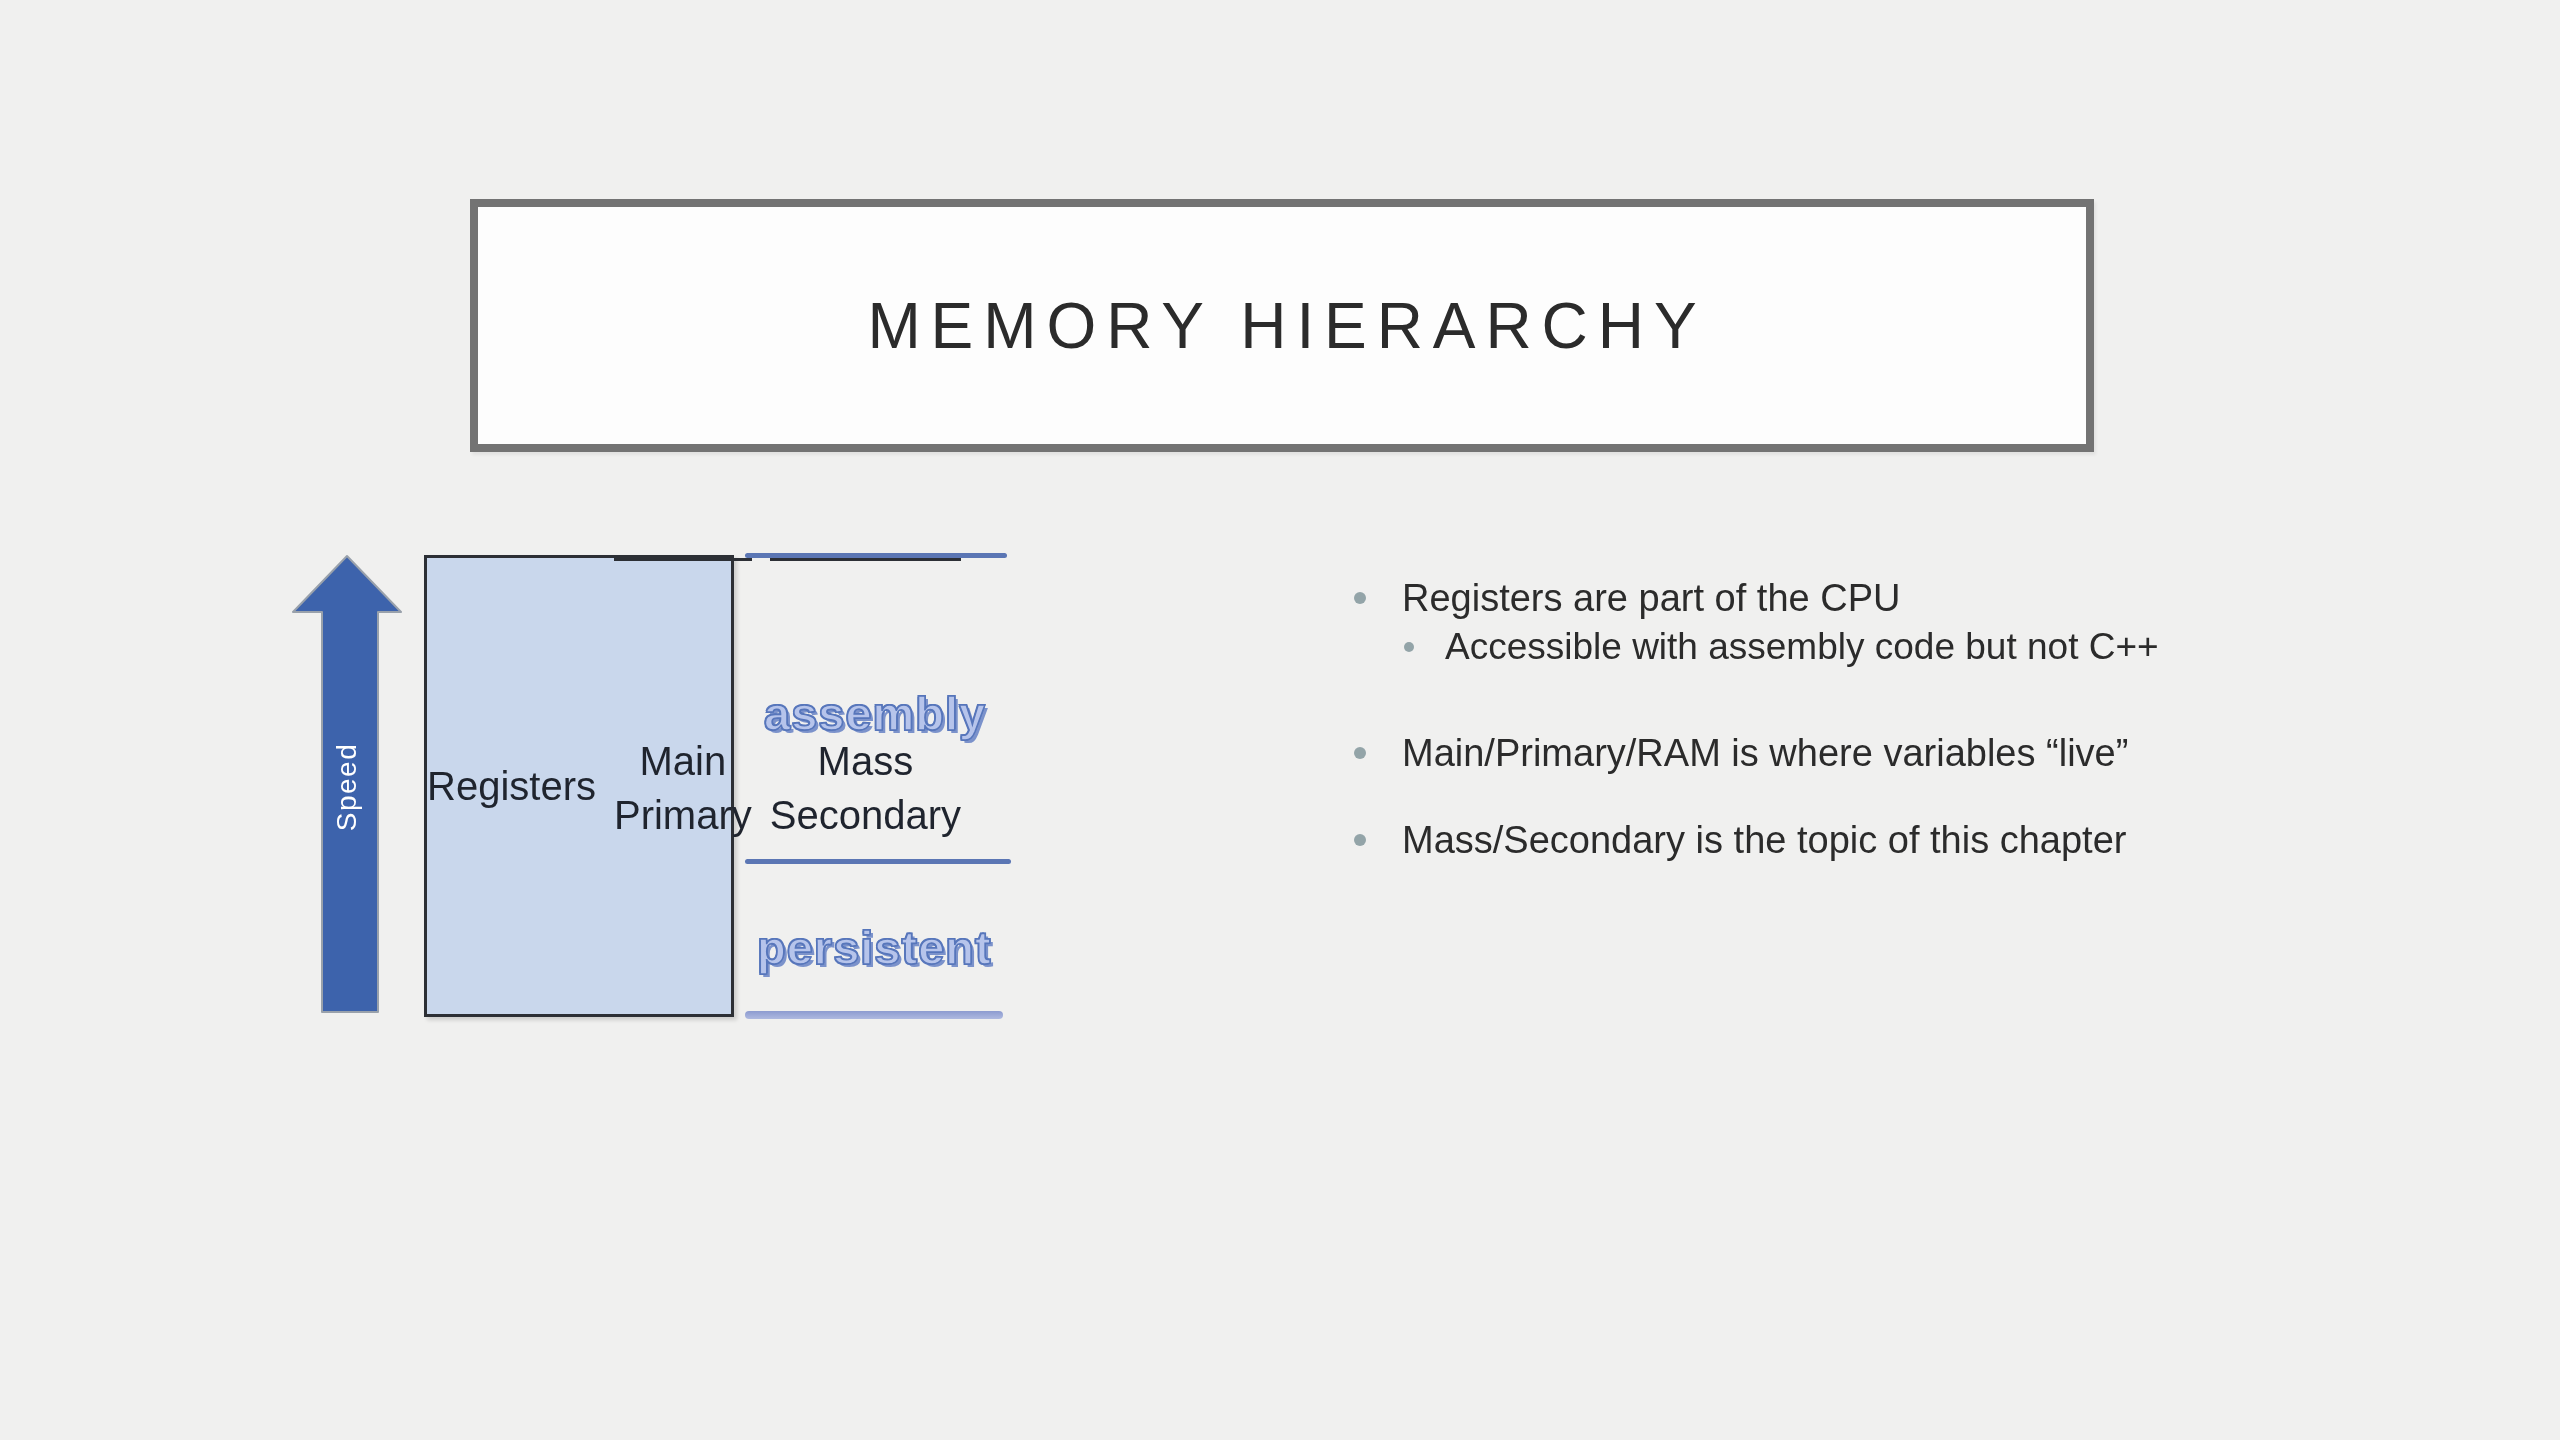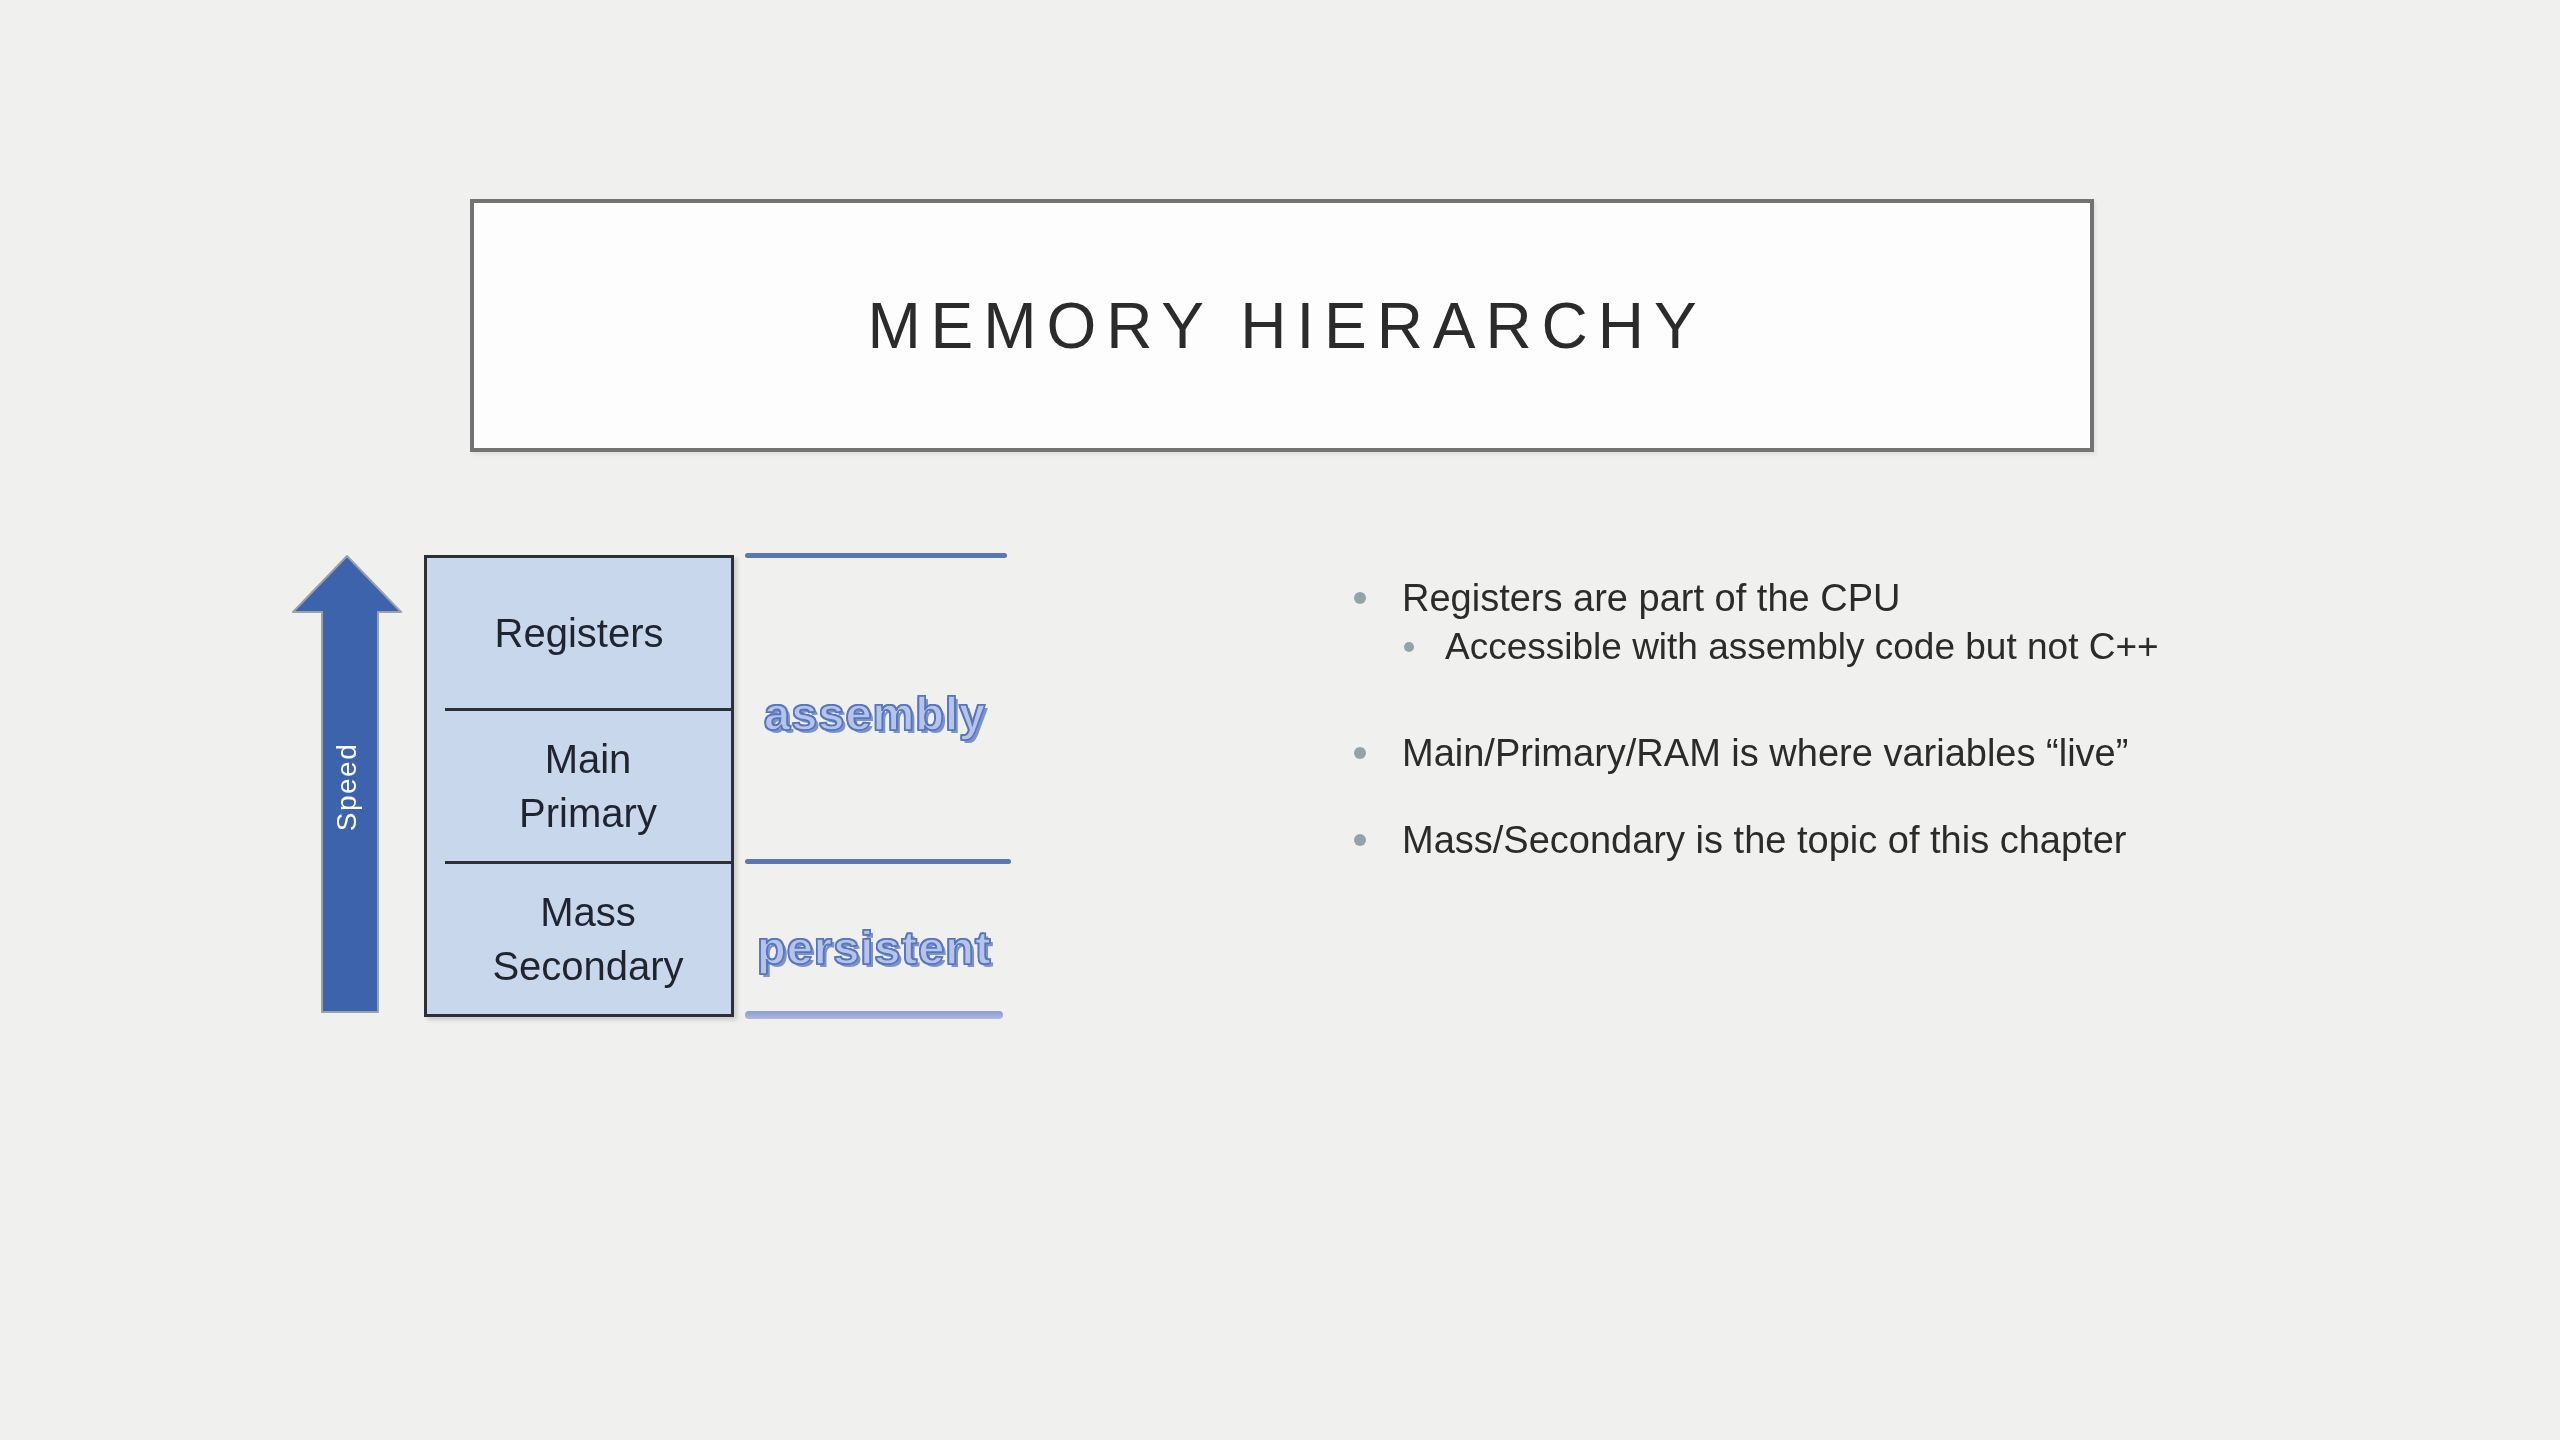--- a/index.html
+++ b/index.html
@@ -22,21 +22,21 @@
 
   
   .title-box {
     position: absolute;
     left: 470px;
     top: 199px;
     width: 1624px;
     height: 253px;
     box-sizing: border-box;
     background: #fdfdfd;
-    border: 4px solid #737373;
+    border: 8px solid #737373;
     box-shadow: 2px 3px 3px rgba(0,0,0,0.06);
     display: flex;
     align-items: center;
     justify-content: center;
   }
   .title-text {
     font-size: 64px;
     font-weight: 400;
     letter-spacing: 0.155em;
     padding-left: 0.155em; 
@@ -68,21 +68,21 @@
     position: absolute;
     left: 424px;
     top: 555px;
     width: 310px;
     height: 462px;
     box-sizing: border-box;
     border: 3px solid #2c2f35;
     background: #c9d7ec;
     box-shadow: 3px 3px 4px rgba(0,0,0,0.15);
     display: flex;
-    flex-direction: column;
+    flex-direction: row;
   }
   .stack-row {
     flex: 1 1 0;
     display: flex;
     flex-direction: column;
     align-items: center;
     justify-content: center;
     font-size: 40px;
     line-height: 1.35;
     color: #1f242e;

